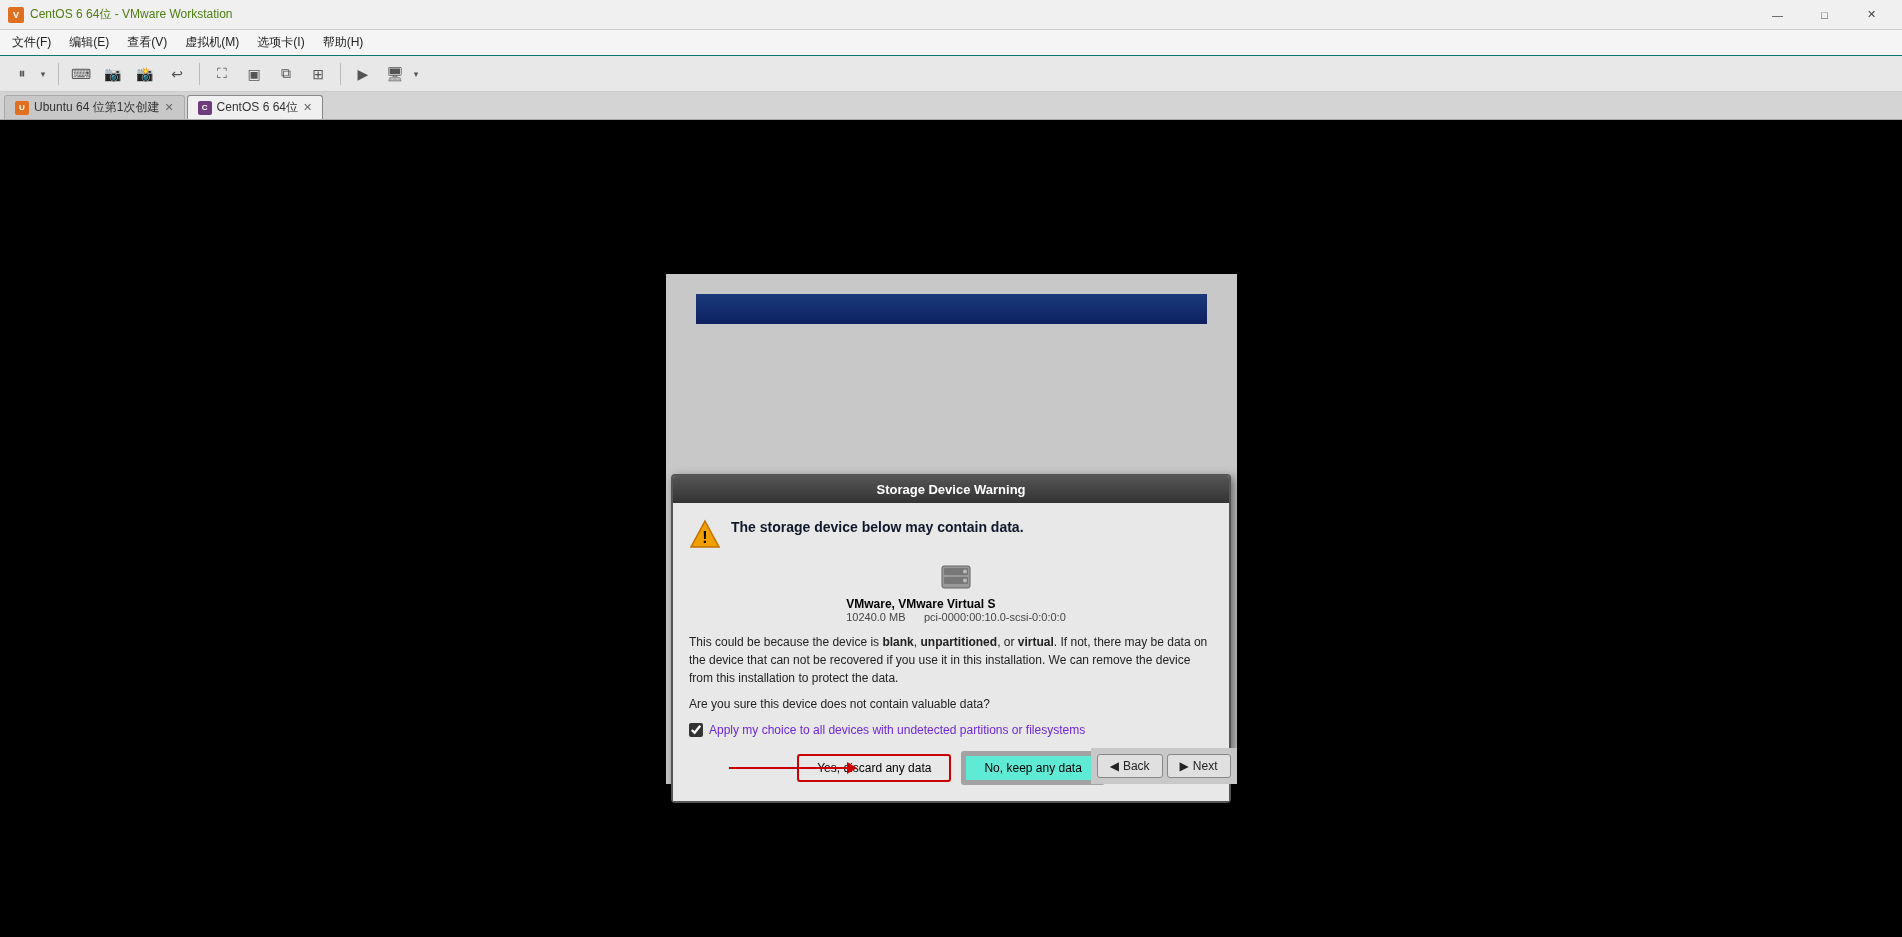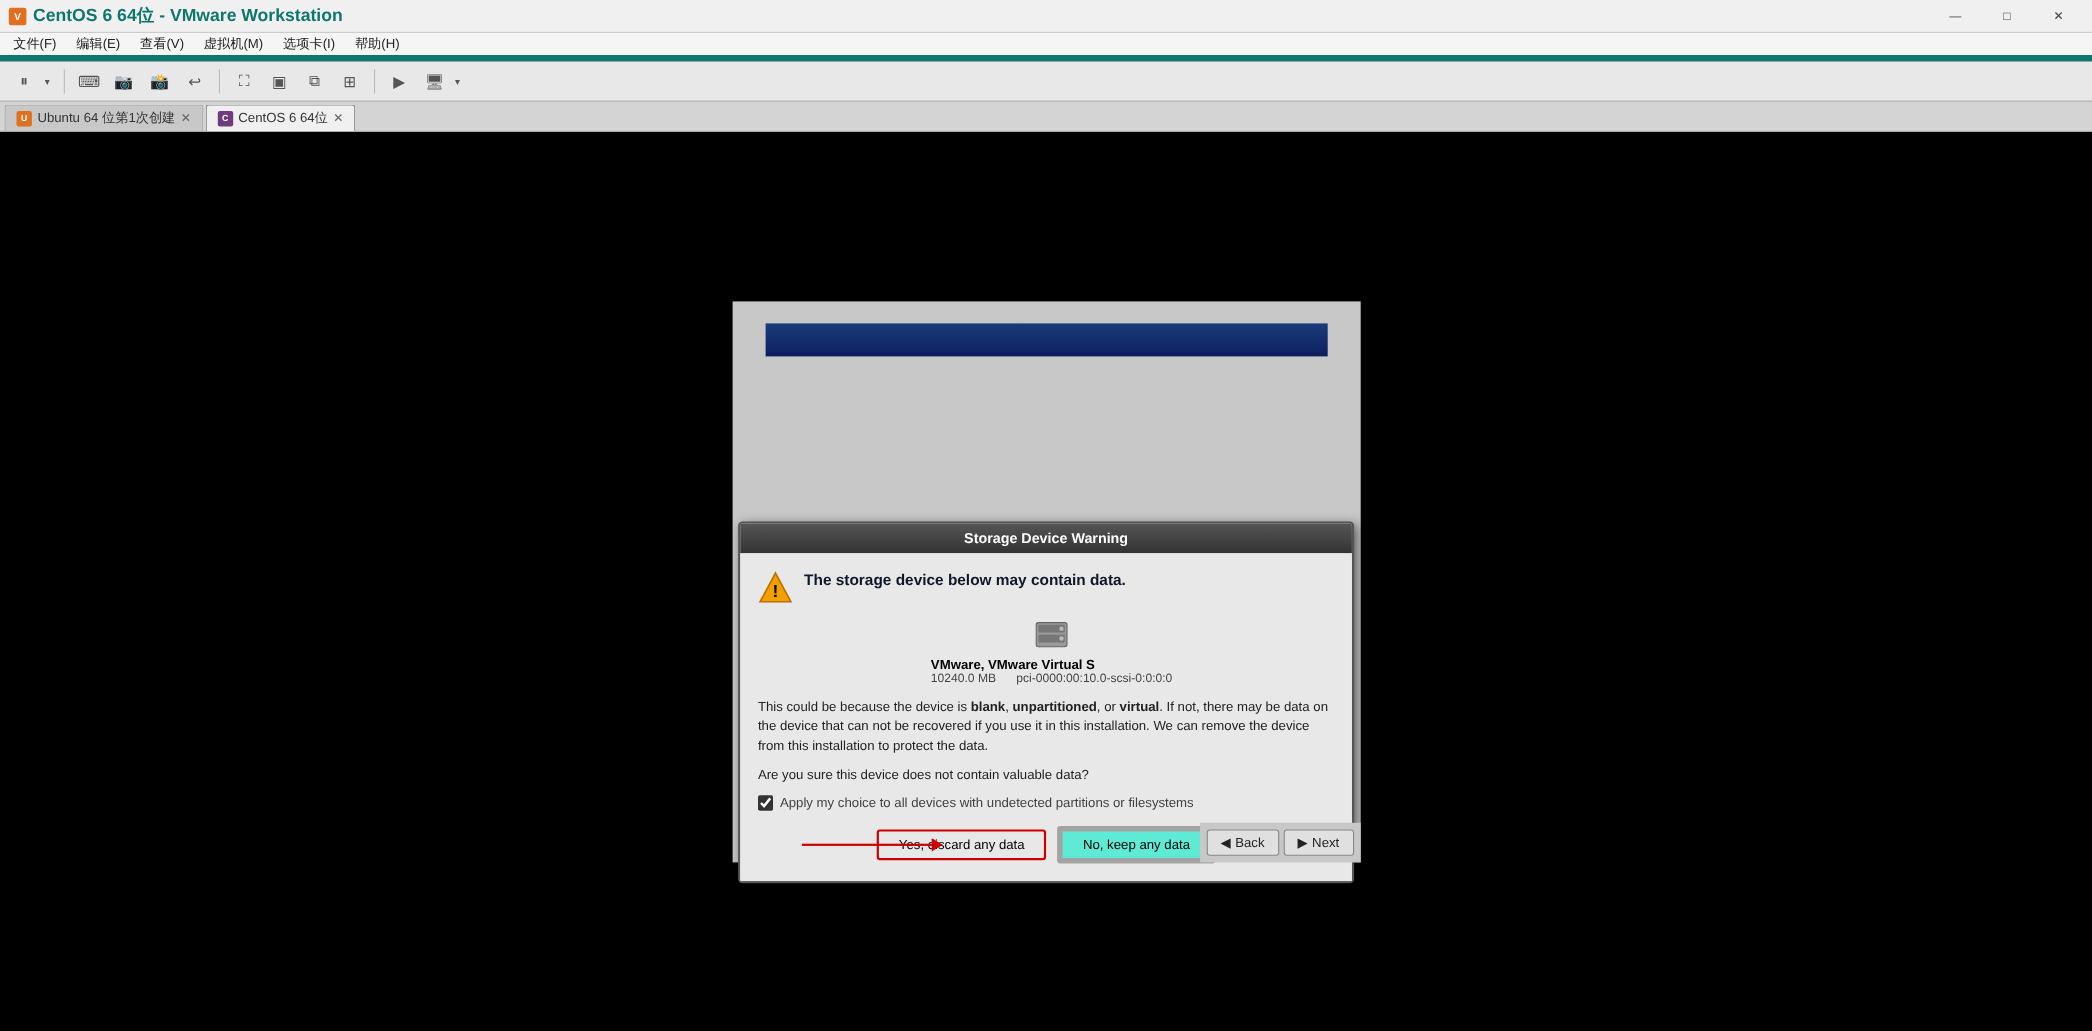--- a/index.html
+++ b/index.html
@@ -23,43 +23,42 @@
       gap: 6px;
     }
     #titlebar .app-icon {
       width: 16px; height: 16px;
       background: #e07020;
       border-radius: 2px;
       display: flex; align-items: center; justify-content: center;
       color: white; font-size: 9px; font-weight: bold;
     }
     #titlebar .title-text {
-      font-size: 16px;
-      color: #0f766e;
+      font-size: 12px;
+      color: #4d7c0f;
       flex: 1;
-      font-weight: bold;
     }
     #titlebar .win-controls {
       display: flex; gap: 2px;
     }
     #titlebar .win-btn {
       width: 45px; height: 26px;
       background: transparent;
       border: none;
       cursor: pointer;
       display: flex; align-items: center; justify-content: center;
       font-size: 11px;
       color: #444;
     }
 
     
     #menubar {
       height: 26px;
       background: #f5f5f5;
-      border-bottom: 6px solid #0f766e;
+      border-bottom: 1px solid #0f766e;
       display: flex;
       align-items: center;
       padding: 0 4px;
       gap: 2px;
     }
     .menu-item {
       padding: 3px 8px;
       cursor: pointer;
       font-size: 12px;
       color: #222;
@@ -232,21 +231,21 @@
       align-items: center;
       gap: 6px;
       margin: 10px 0 14px;
     }
     .dialog-checkbox {
       width: 14px; height: 14px;
       accent-color: #333;
     }
     .checkbox-label {
       font-size: 12px;
-      color: #404040;
+      color: #6d28d9;
     }
     .dialog-buttons {
       display: flex;
       align-items: center;
       justify-content: center;
       gap: 10px;
       margin-top: 4px;
       position: relative;
     }
     .arrow-indicator {

